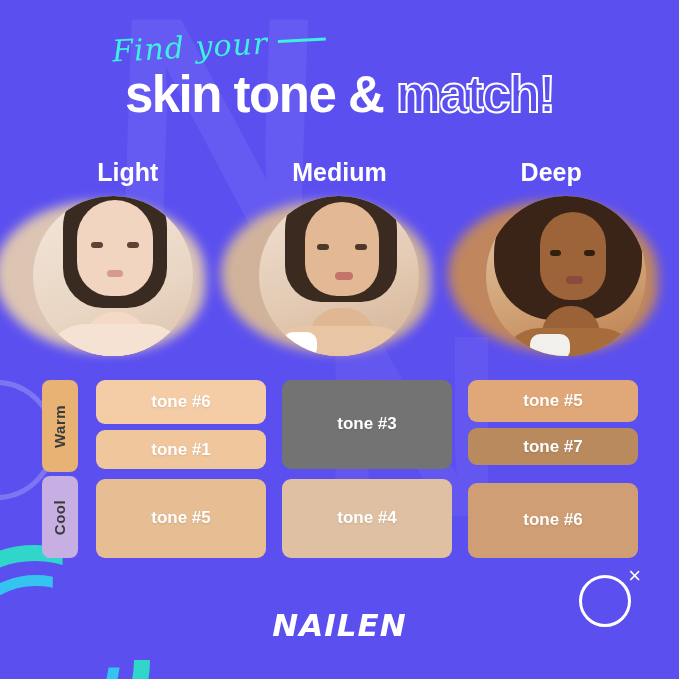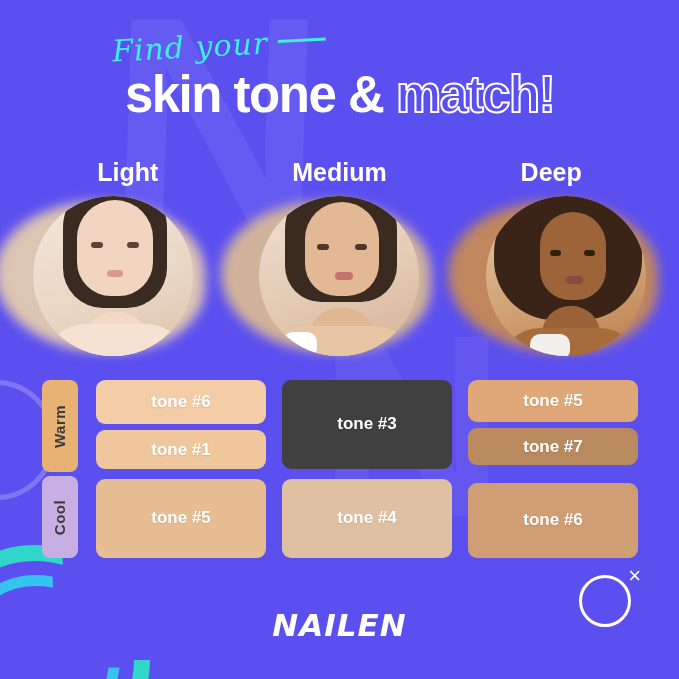--- a/index.html
+++ b/index.html
@@ -327,21 +327,21 @@
         </div>
         <div class="swatch" style="background:#f0c79d; height:40px;">
           <span>tone #1</span>
         </div>
         <div class="swatch" style="background:#e7bd93; height:82px; margin-top:4px;">
           <span>tone #5</span>
         </div>
       </div>
 
       <div class="col">
-        <div class="swatch" style="background:#404040; height:92px;">
+        <div class="swatch" style="background:#737373; height:92px;">
           <span>tone #3</span>
         </div>
         <div class="swatch" style="background:#dfc0a2; height:82px; margin-top:4px;">
           <span>tone #4</span>
         </div>
       </div>
 
       <div class="col">
         <div class="swatch" style="background:#e0a878; height:46px;">
           <span>tone #5</span>

